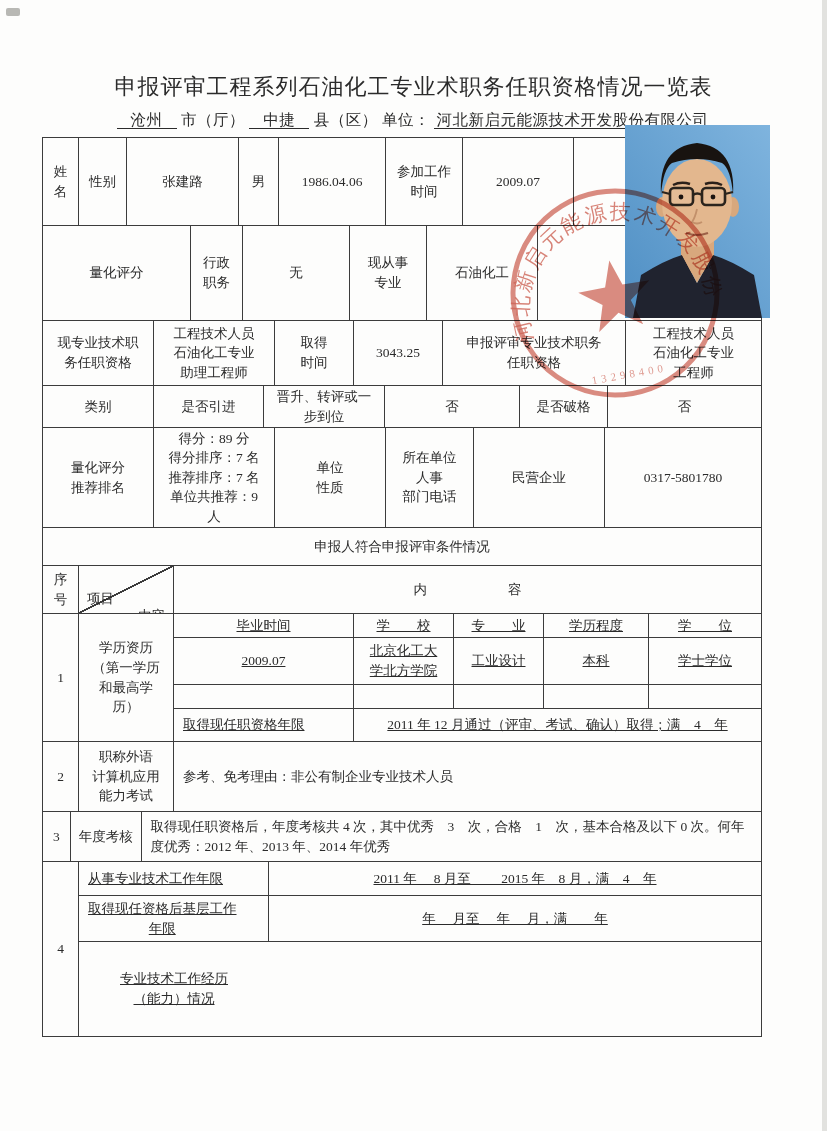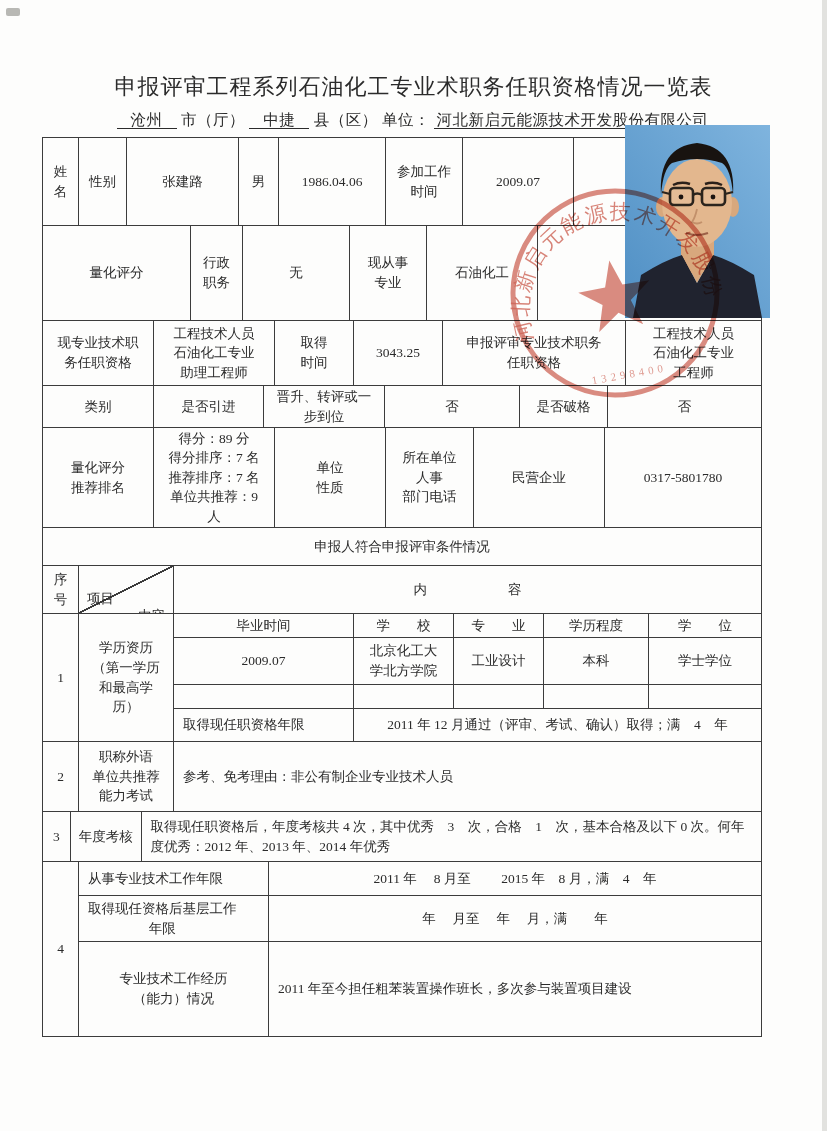--- a/index.html
+++ b/index.html
@@ -30,21 +30,21 @@
   }
   .r { display:flex; align-items:stretch; }
   .c {
     border-right:1.6px solid #3c3c3c; border-bottom:1.6px solid #3c3c3c;
     display:flex; align-items:center; justify-content:center;
     text-align:center; white-space:pre-line; padding:2px 3px; overflow:hidden;
   }
   .c.left { justify-content:flex-start; text-align:left; padding-left:9px; padding-right:8px; }
   .c.fill { flex:1 1 auto; }
   .nest { padding:0; flex-direction:column; align-items:stretch; }
-  .sub { display:flex; align-items:stretch; border-bottom:1.6px solid #3c3c3c; }
+  .sub { display:flex; align-items:stretch; border-bottom:1.6px solid #3c3c3c;text-decoration:underline; }
   .sub:last-child { border-bottom:none; }
   .sub .sc {
     border-right:1.6px solid #3c3c3c;
     display:flex; align-items:center; justify-content:center;
     text-align:center; white-space:pre-line; padding:2px 3px; overflow:hidden;
   }
   .sub .sc:last-child { border-right:none; }
   .sub .sc.left { justify-content:flex-start; text-align:center; padding-left:9px; }
   .sub.grow { flex:1 1 auto; }
 
@@ -196,21 +196,21 @@
         <div class="sub grow">
           <div class="sc left" style="width:180px">取得现任职资格年限</div>
           <div class="sc" style="flex:1">2011 年 12 月通过（评审、考试、确认）取得；满　4　年</div>
         </div>
       </div>
     </div>
 
     <div class="r" style="height:70px">
       <div class="c" style="width:36px">2</div>
       <div class="c" style="width:95px">职称外语
-单位共推荐
+计算机应用
 能力考试</div>
       <div class="c fill left">参考、免考理由：非公有制企业专业技术人员</div>
     </div>
 
     <div class="r" style="height:50px">
       <div class="c" style="width:36px">3</div>
       <div class="c" style="width:95px">年度考核</div>
       <div class="c fill left">取得现任职资格后，年度考核共 4 次，其中优秀　3　次，合格　1　次，基本合格及以下 0 次。何年度优秀：2012 年、2013 年、2014 年优秀</div>
     </div>
 
@@ -222,21 +222,20 @@
           <div class="sc" style="flex:1">2011 年　 8 月至　　 2015 年　8 月，满　4　年</div>
         </div>
         <div class="sub" style="height:46px">
           <div class="sc left" style="width:190px">取得现任资格后基层工作
 年限</div>
           <div class="sc" style="flex:1">年　 月至　 年　 月，满　　年</div>
         </div>
         <div class="sub grow">
           <div class="sc" style="width:190px">专业技术工作经历
 （能力）情况</div>
-          <div class="sc left" style="flex:1">2011 年至今担任粗苯装置操作班长，多次参与装置项目建设</div>
         </div>
       </div>
     </div>
 
   </div>
 
   <svg class="photo" viewBox="0 0 145 193">
     <defs>
       <linearGradient id="bgblue" x1="0" y1="1" x2="1" y2="0">
         <stop offset="0" stop-color="#4f8fc4"></stop>

